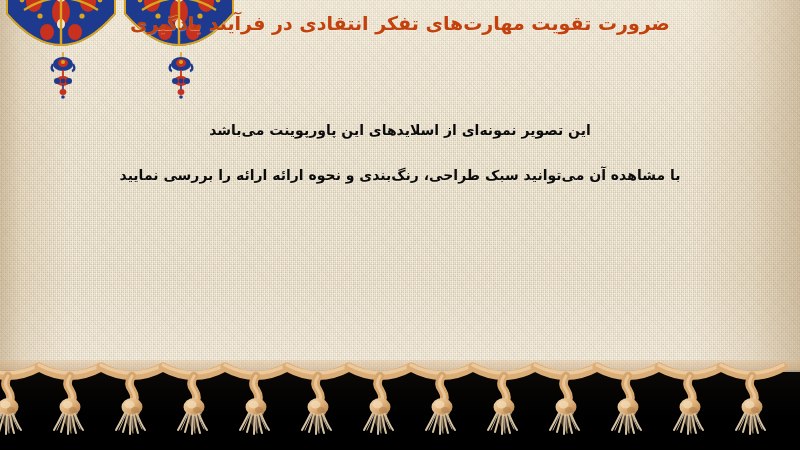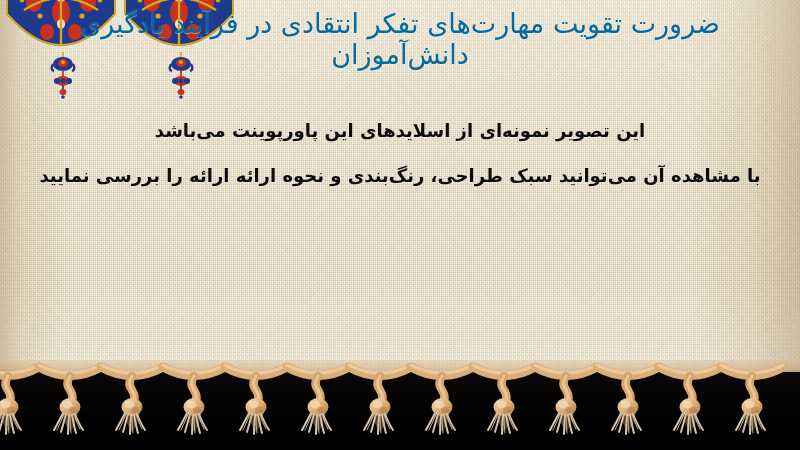--- a/index.html
+++ b/index.html
@@ -81,40 +81,40 @@
   
   .title-block {
     position: absolute;
     top: 8px;
     right: 20px;
     width: 760px;
     text-align: center;
     z-index: 6;
   }
   .title-line {
-    color: #0369a1;
-    font-size: 27px;
-    font-weight: normal;
+    color: #c2410c;
+    font-size: 19px;
+    font-weight: bold;
     line-height: 31px;
     letter-spacing: -0.2px;
     white-space: nowrap;
     text-shadow: 0 1px 0 rgba(255,250,240,.35);
   }
 
   .body-block {
     position: absolute;
     top: 108px;
     right: 10px;
     width: 780px;
     text-align: center;
     z-index: 6;
   }
   .body-line {
     color: #0b0b0b;
-    font-size: 18px;
+    font-size: 14px;
     font-weight: bold;
     line-height: 45px;
     letter-spacing: -0.15px;
     white-space: nowrap;
     text-shadow: 0 1px 0 rgba(255,250,240,.30);
   }
 
   
   .medallion-group { position: absolute; top: 0; left: 0; z-index: 5; }
   .medallion-1 { position: absolute; left: 2px;  top: -44px; }
@@ -288,21 +288,20 @@
       <ellipse cx="21" cy="29" rx="3" ry="3" fill="#1e3a8f"></ellipse>
       <ellipse cx="15" cy="29" rx="2.4" ry="2.4" fill="#1e3a8f"></ellipse>
       <path d="M15 33 L15 38" stroke="#1e3a8f" stroke-width="1.6"></path>
       <ellipse cx="15" cy="40" rx="3.4" ry="3" fill="#c8311e"></ellipse>
       <circle cx="15" cy="45" r="1.8" fill="#1e3a8f"></circle>
     </svg>
   </div>
 
   <div class="title-block">
     <div class="title-line">ضرورت تقویت مهارت‌های تفکر انتقادی در فرآیند یادگیری</div>
-    <div class="title-line">دانش‌آموزان</div>
   </div>
 
   <div class="body-block">
     <div class="body-line">این تصویر نمونه‌ای از اسلایدهای این پاورپوینت می‌باشد</div>
     <div class="body-line">با مشاهده آن می‌توانید سبک طراحی، رنگ‌بندی و نحوه ارائه ارائه را بررسی نمایید</div>
   </div>
 
   <div class="band-shadow"></div>
   <div class="bottom-band"></div>
 

